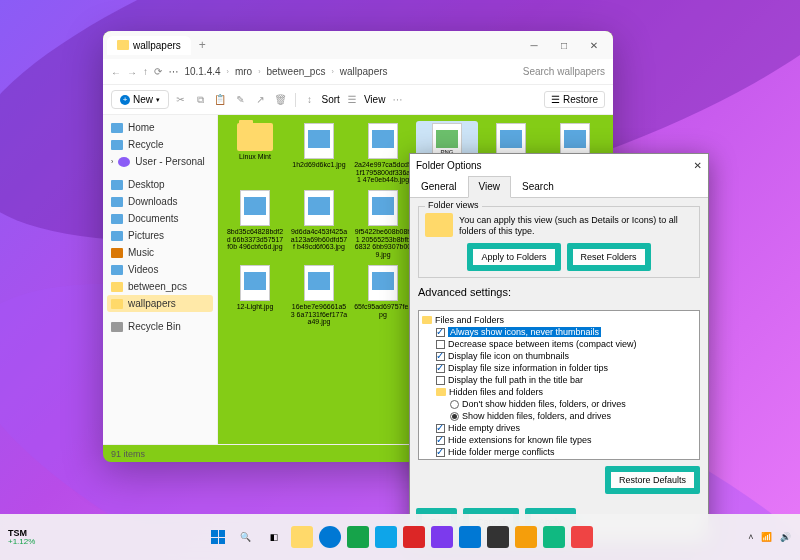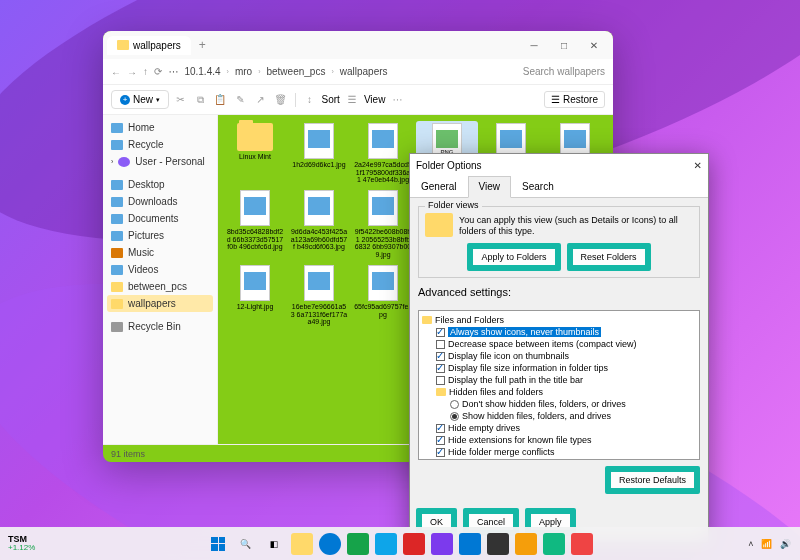--- a/index.html
+++ b/index.html
@@ -70,21 +70,21 @@
 .tic{width:10px;height:8px;background:#ffd96a;border-radius:1px}
 .cb{width:9px;height:9px;border:1px solid #666;background:#fff;position:relative;flex-shrink:0}
 .cb.c:after{content:"✓";position:absolute;top:-3px;left:-1px;font-size:10px;color:#0058b8}
 .rd{width:9px;height:9px;border:1px solid #666;border-radius:50%;background:#fff;position:relative;flex-shrink:0}
 .rd.c:after{content:"";position:absolute;top:1px;left:1px;width:5px;height:5px;border-radius:50%;background:#333}
 .sel-row{background:#0078d4;color:#fff;padding:0 2px}
 .dlg-foot{display:flex;gap:6px;padding:6px}
 .restore-row{display:flex;justify-content:flex-end;margin-top:6px}
 
 
-.taskbar{position:absolute;bottom:0;left:0;right:0;height:33px;background:rgba(243,243,243,.92);backdrop-filter:blur(10px);display:flex;align-items:center;padding:0 8px;font-size:9px}
+.taskbar{position:absolute;bottom:0;left:0;right:0;height:46px;background:rgba(243,243,243,.92);backdrop-filter:blur(10px);display:flex;align-items:center;padding:0 8px;font-size:9px}
 .tb-left{display:flex;flex-direction:column;line-height:1}
 .tb-center{position:absolute;left:50%;transform:translateX(-50%);display:flex;gap:6px}
 .tb-ic{width:22px;height:22px;border-radius:3px;display:flex;align-items:center;justify-content:center;cursor:pointer}
 .winlogo{width:14px;height:14px;display:grid;grid-template-columns:1fr 1fr;grid-template-rows:1fr 1fr;gap:1px}
 .winlogo span{background:#0078d4}
 .tb-right{margin-left:auto;display:flex;align-items:center;gap:8px;color:#333}
 </style>
 </head>
 <body>
 

